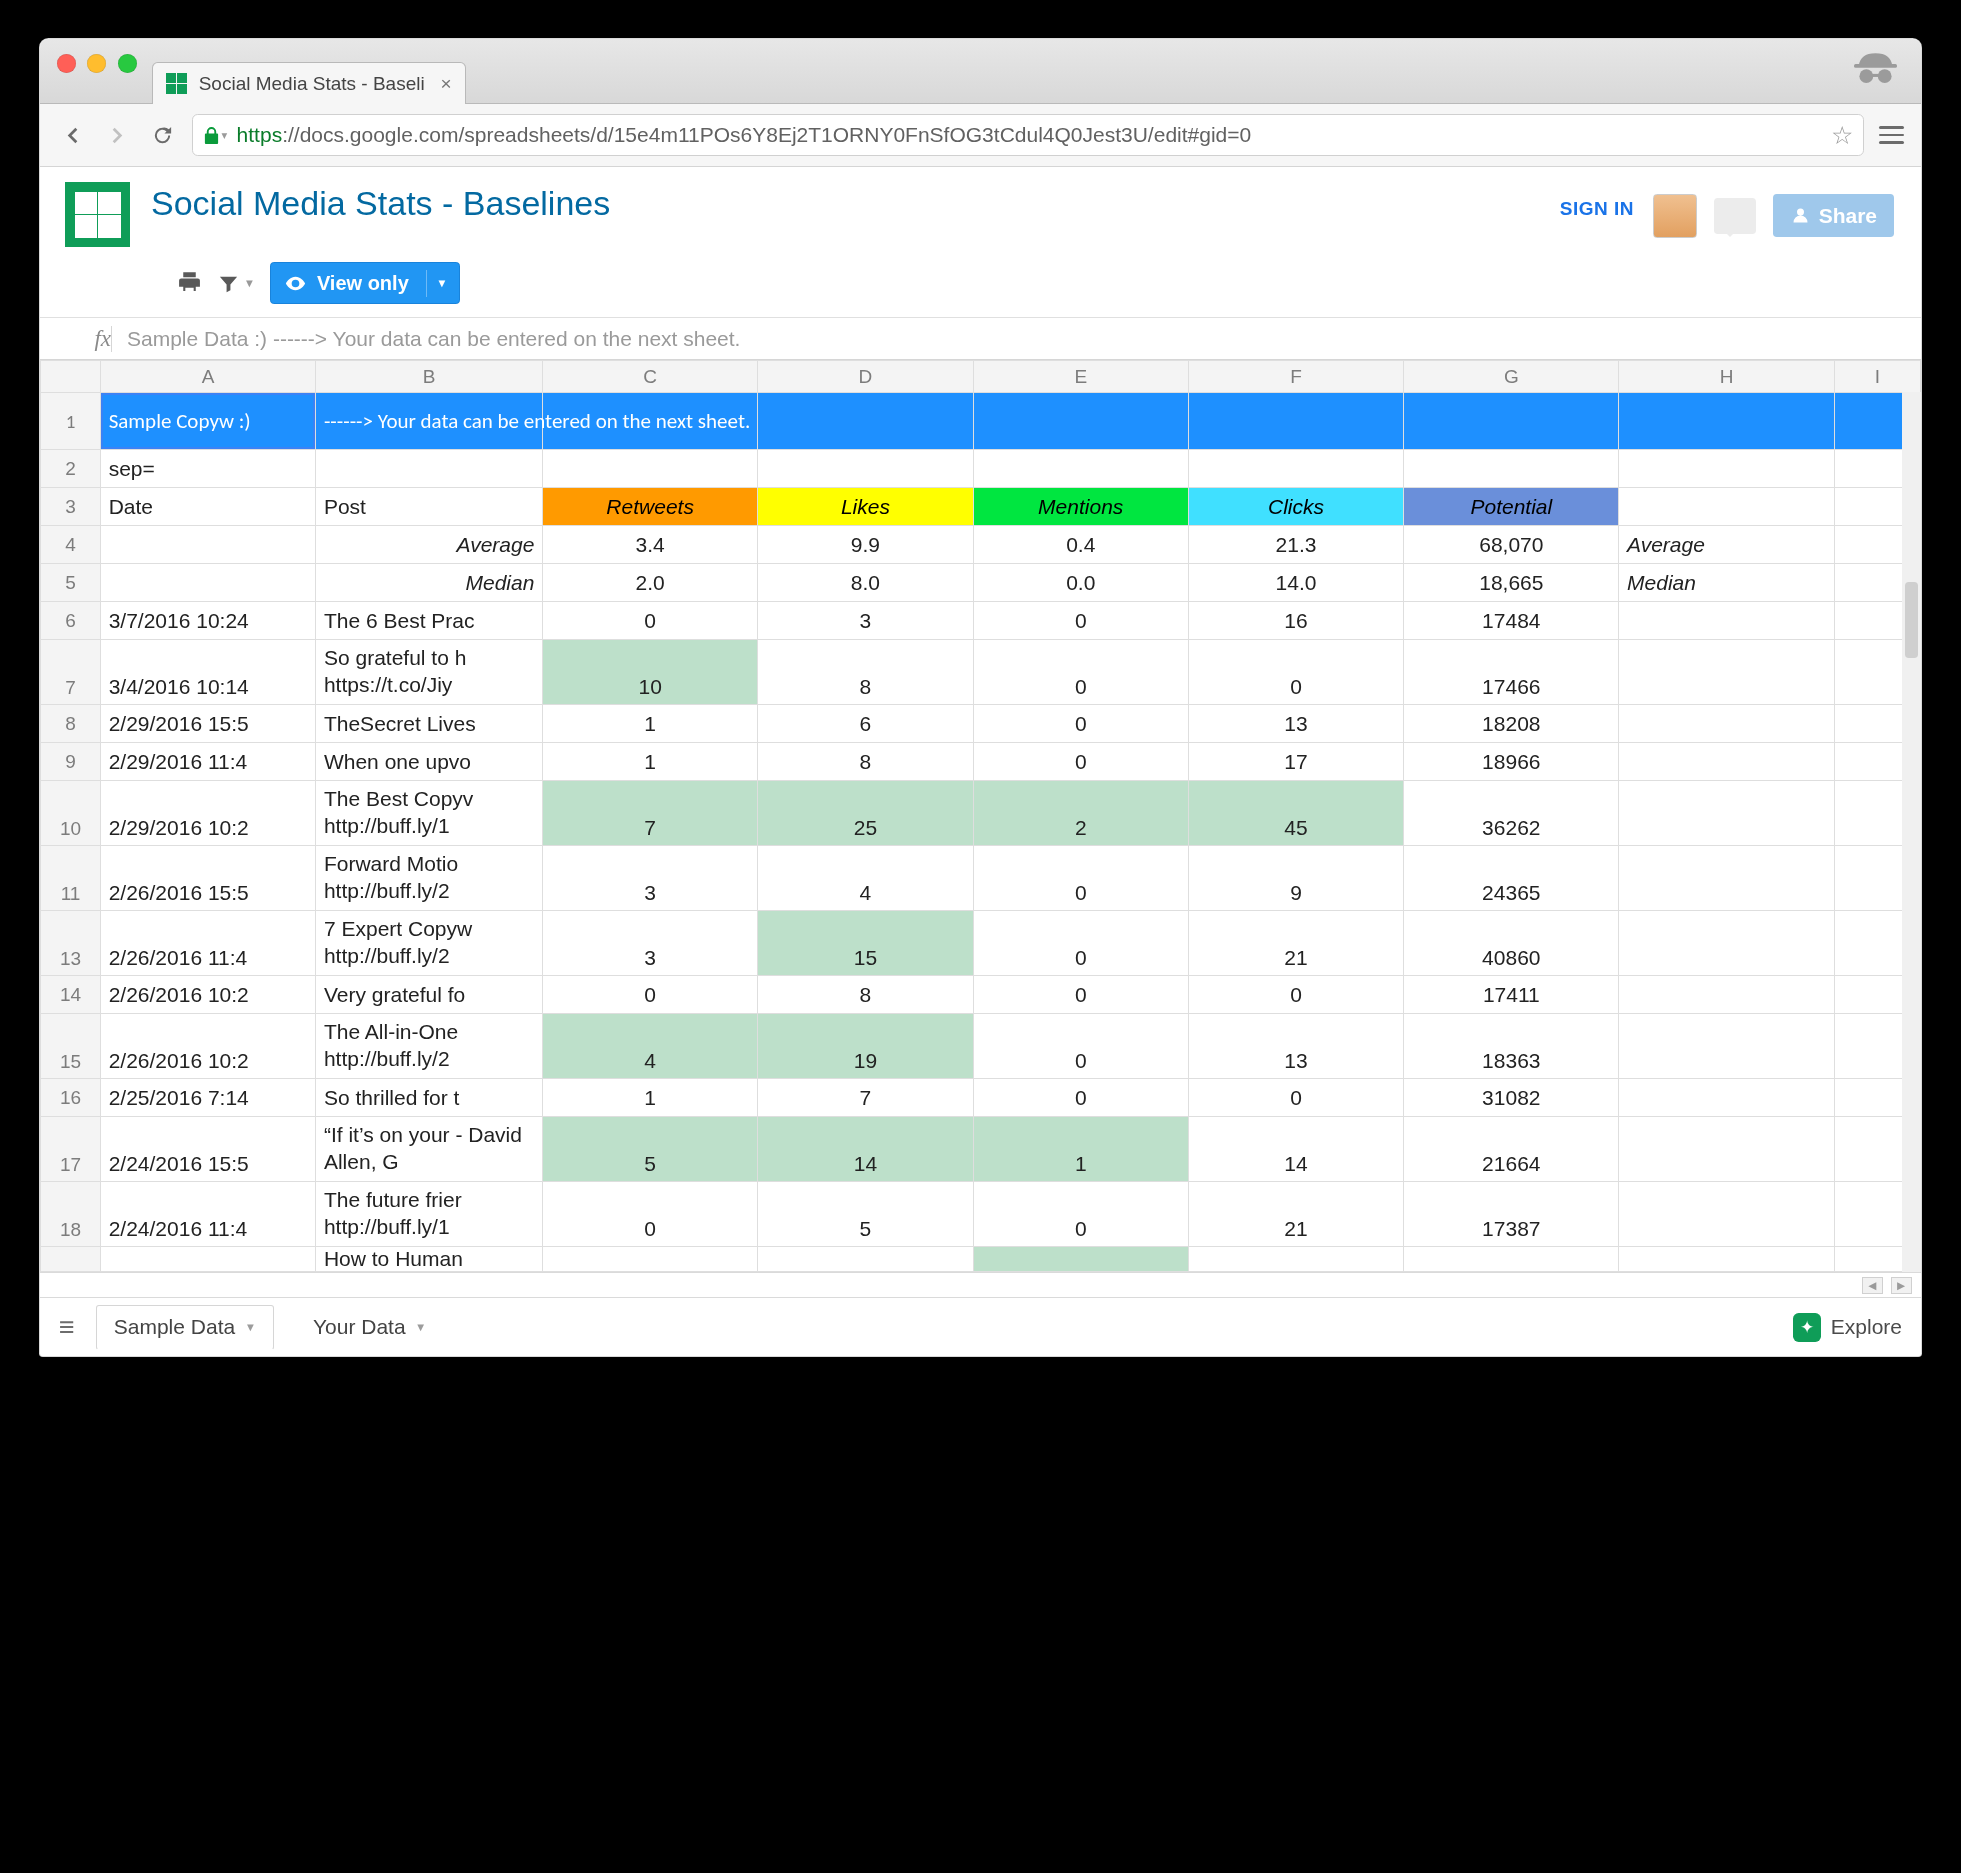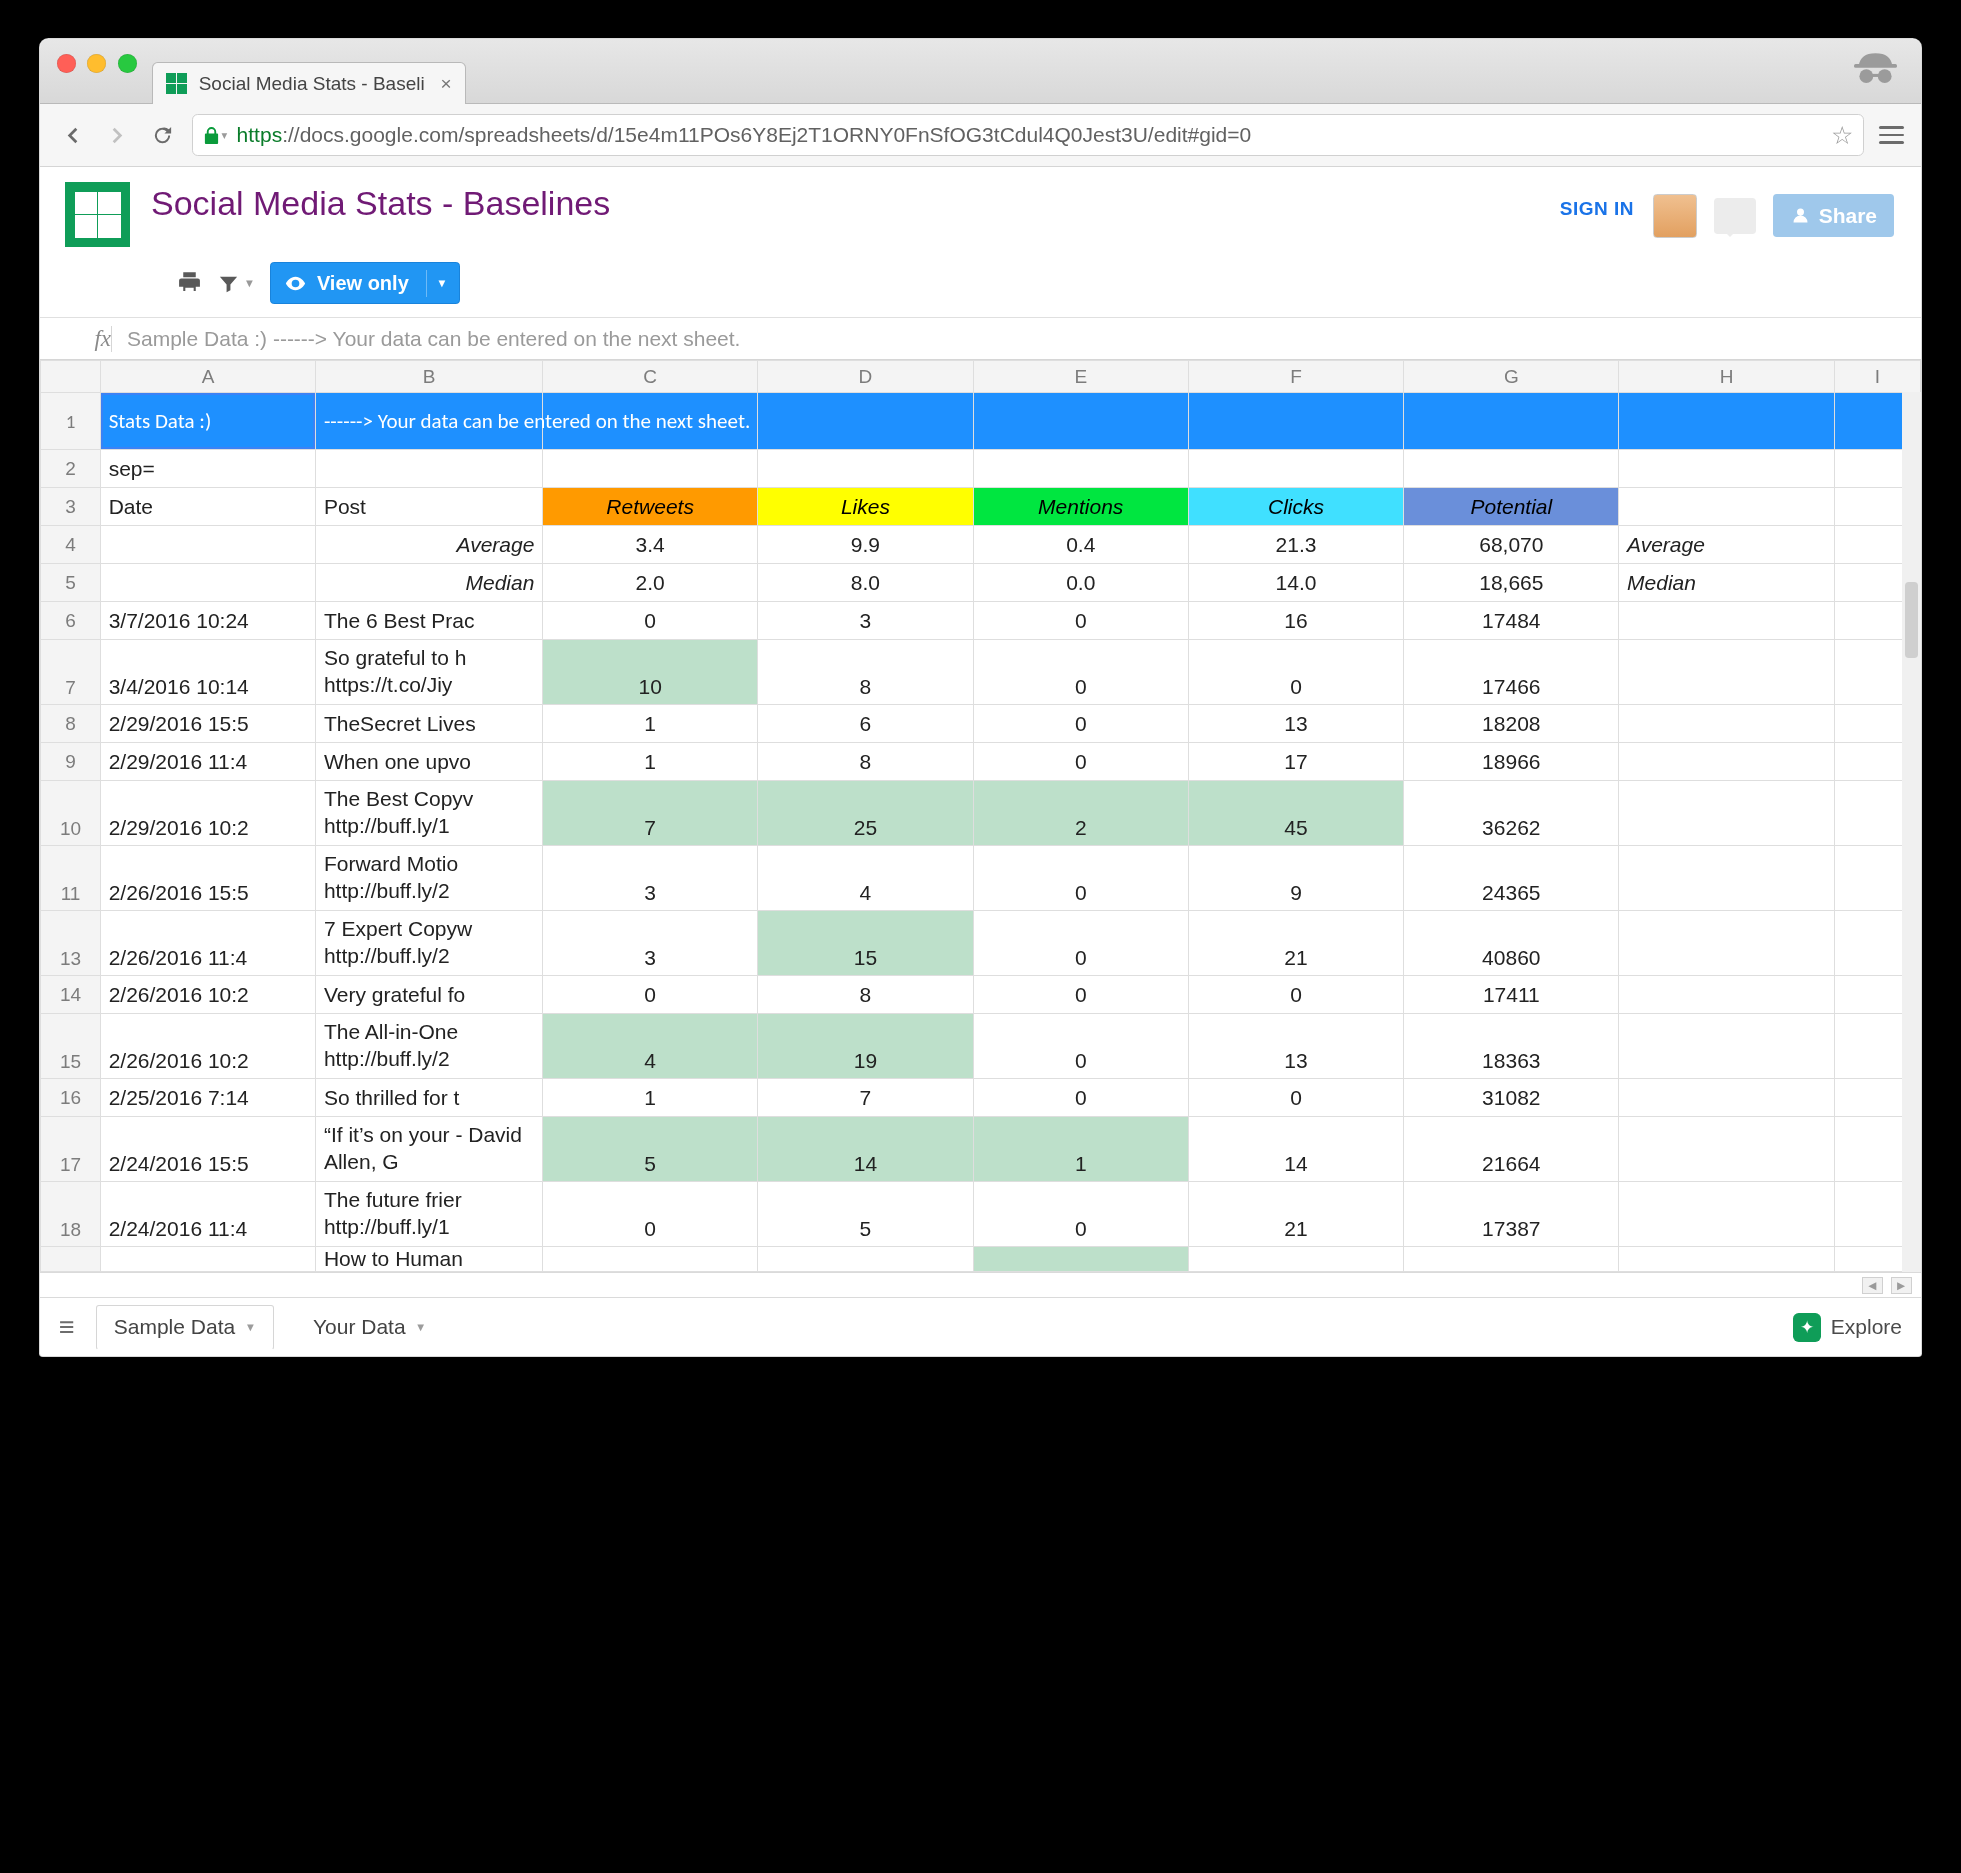--- a/index.html
+++ b/index.html
@@ -44,21 +44,21 @@
   .omnibox .drop{color:#9b9b9b;font-size:11.4px;}
   .urlprefix{color:#0a7c2a;}
   .star{color:#9a9a9a;font-size:25px;}
   .hamb{width:25px;display:flex;flex-direction:column;gap:4.8px;}
   .hamb span{height:2.9px;background:#6b6b6b;border-radius:1.9px;}
   
   .apphdr { display:flex; align-items:flex-start; padding:15px 25px 0 25px; gap:21px; position:relative;}
   .applogo { width:65px;height:65px;background:#0f9d58; display:grid; grid-template-columns:1fr 1fr; grid-template-rows:1fr 1fr; gap:1.9px; padding:9.5px;}
   .applogo span{background:#fff;}
   .titleblock{flex:1;}
-  .doctitle{font-size:34px;color:#701a75;margin-top:1.9px;}
+  .doctitle{font-size:34px;color:#0369a1;margin-top:1.9px;}
   .menubar{display:flex;gap:28.5px;font-size:21px;color:#5a5a5a;margin-top:13.3px;}
   .menubar .dis{color:#bdbdbd;}
   .hdrright{position:absolute;right:27px;top:13.3px;display:flex;align-items:center;gap:19px;}
   .signin{color:#1a73e8;font-weight:bold;letter-spacing:0.5px;font-size:19px;}
   .collab{display:flex;align-items:center;gap:17px;margin-top:13.3px;}
   .avatar{width:44px;height:44px;background:linear-gradient(#f0c090,#e2a060);border-radius:3.8px;border:1px solid #ccc;}
   .chatbox{width:42px;height:36px;background:#ececec;border-radius:3.8px;position:relative;}
   .chatbox:after{content:"";position:absolute;left:11.4px;top:34px;border:5.7px solid transparent;border-top-color:#ececec;}
   .sharebtn{background:#9fc8eb;color:#fff;display:flex;align-items:center;gap:7.6px;padding:9.5px 17px;border-radius:3.8px;font-size:21px;font-weight:bold;}
   .sharebtn svg{width:21px;height:21px;}
@@ -250,21 +250,21 @@
             <th>E</th>
             <th>F</th>
             <th>G</th>
             <th>H</th>
             <th>I</th>
           </tr>
         </thead>
         <tbody id="gridbody">
             <tr class="bannerrow">
               <td class="rowhdr">1</td>
-              <td class="selA1">Stats Data :)</td>
+              <td class="selA1">Sample Copyw :)</td>
               <td colspan="1" style="overflow: visible; white-space: nowrap;">------&gt; Your data can be entered on the next sheet.</td>
               <td></td>
               <td></td>
               <td></td>
               <td></td>
               <td></td>
               <td></td>
               <td></td>
             </tr>
             <tr>

